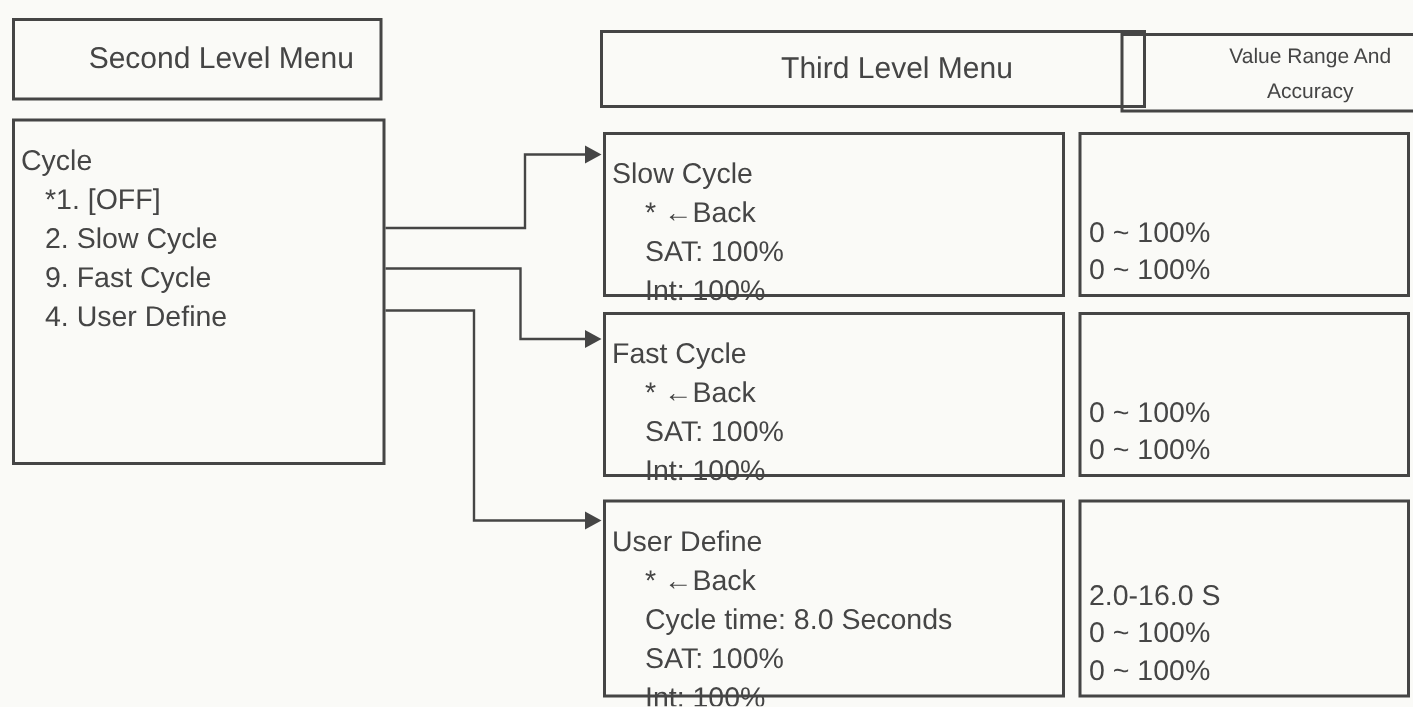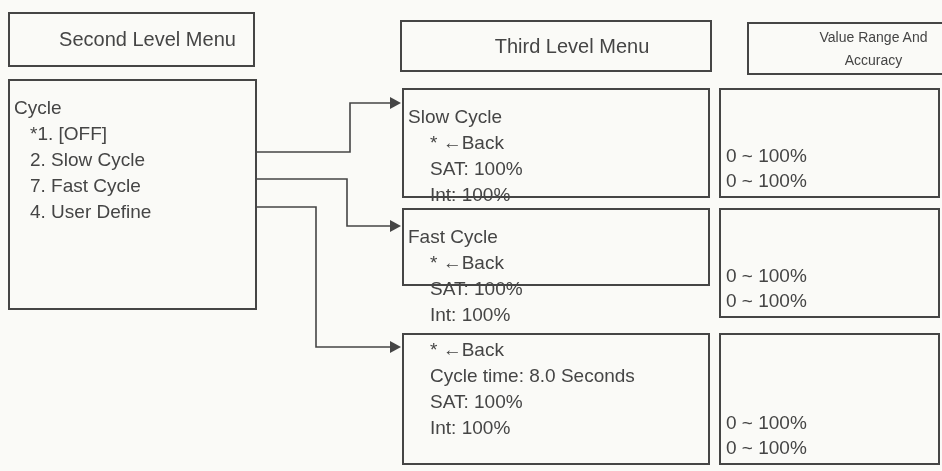--- a/index.html
+++ b/index.html
@@ -22,69 +22,71 @@
 </style>
 </head>
 <body>
 
 <div class="canvas">
 
   <div class="box hdr" style="left:8px; top:12px; width:247px; height:55px;">
     <div>Second Level Menu</div>
   </div>
 
-  <div class="box hdr" style="left:400px; top:20px; width:312px; height:52px;">
+  <div class="box hdr" style="left:400px; top:20px; width:364px; height:52px;">
     <div>Third Level Menu</div>
   </div>
 
   <div class="box hdr" style="left:719px; top:22px; width:221px; height:53px; font-size:14px;margin-left:28px;">
     <div>Value Range And</div>
     <div>Accuracy</div>
   </div>
 
   <div class="box menu-box" style="left:8px; top:79px; width:249px; height:231px;">
     <div class="mtitle">Cycle</div>
     <div class="left-item">*1. [OFF]</div>
     <div class="left-item">2. Slow Cycle</div>
-    <div class="left-item">7. Fast Cycle</div>
+    <div class="left-item">9. Fast Cycle</div>
     <div class="left-item">4. User Define</div>
   </div>
 
   <div class="box menu-box" style="left:402px; top:88px; width:308px; height:110px;">
     <div class="mtitle">Slow Cycle</div>
     <div class="mline">* ←Back</div>
     <div class="mline">SAT: 100%</div>
     <div class="mline">Int: 100%</div>
   </div>
 
-  <div class="box menu-box" style="left:402px; top:208px; width:308px; height:78px;">
+  <div class="box menu-box" style="left:402px; top:208px; width:308px; height:110px;">
     <div class="mtitle">Fast Cycle</div>
     <div class="mline">* ←Back</div>
     <div class="mline">SAT: 100%</div>
     <div class="mline">Int: 100%</div>
   </div>
 
   <div class="box menu-box" style="left:402px; top:333px; width:308px; height:132px;">
+    <div class="mtitle">User Define</div>
     <div class="mline">* ←Back</div>
     <div class="mline">Cycle time: 8.0 Seconds</div>
     <div class="mline">SAT: 100%</div>
     <div class="mline">Int: 100%</div>
   </div>
 
   <div class="box val-box" style="left:719px; top:88px; width:221px; height:110px;">
     <div class="vline">0 ~ 100%</div>
     <div class="vline">0 ~ 100%</div>
   </div>
 
   <div class="box val-box" style="left:719px; top:208px; width:221px; height:110px;">
     <div class="vline">0 ~ 100%</div>
     <div class="vline">0 ~ 100%</div>
   </div>
 
   <div class="box val-box" style="left:719px; top:333px; width:221px; height:132px;">
+    <div class="vline">2.0-16.0 S</div>
     <div class="vline">0 ~ 100%</div>
     <div class="vline">0 ~ 100%</div>
   </div>
 
   <svg class="connectors" width="942" height="471" viewBox="0 0 942 471">
     <g stroke="#454545" stroke-width="1.6" fill="none">
       <polyline points="257,152 350,152 350,103 392,103"></polyline>
       <polyline points="257,179 347,179 347,226 392,226"></polyline>
       <polyline points="257,207 316,207 316,347 392,347"></polyline>
     </g>

